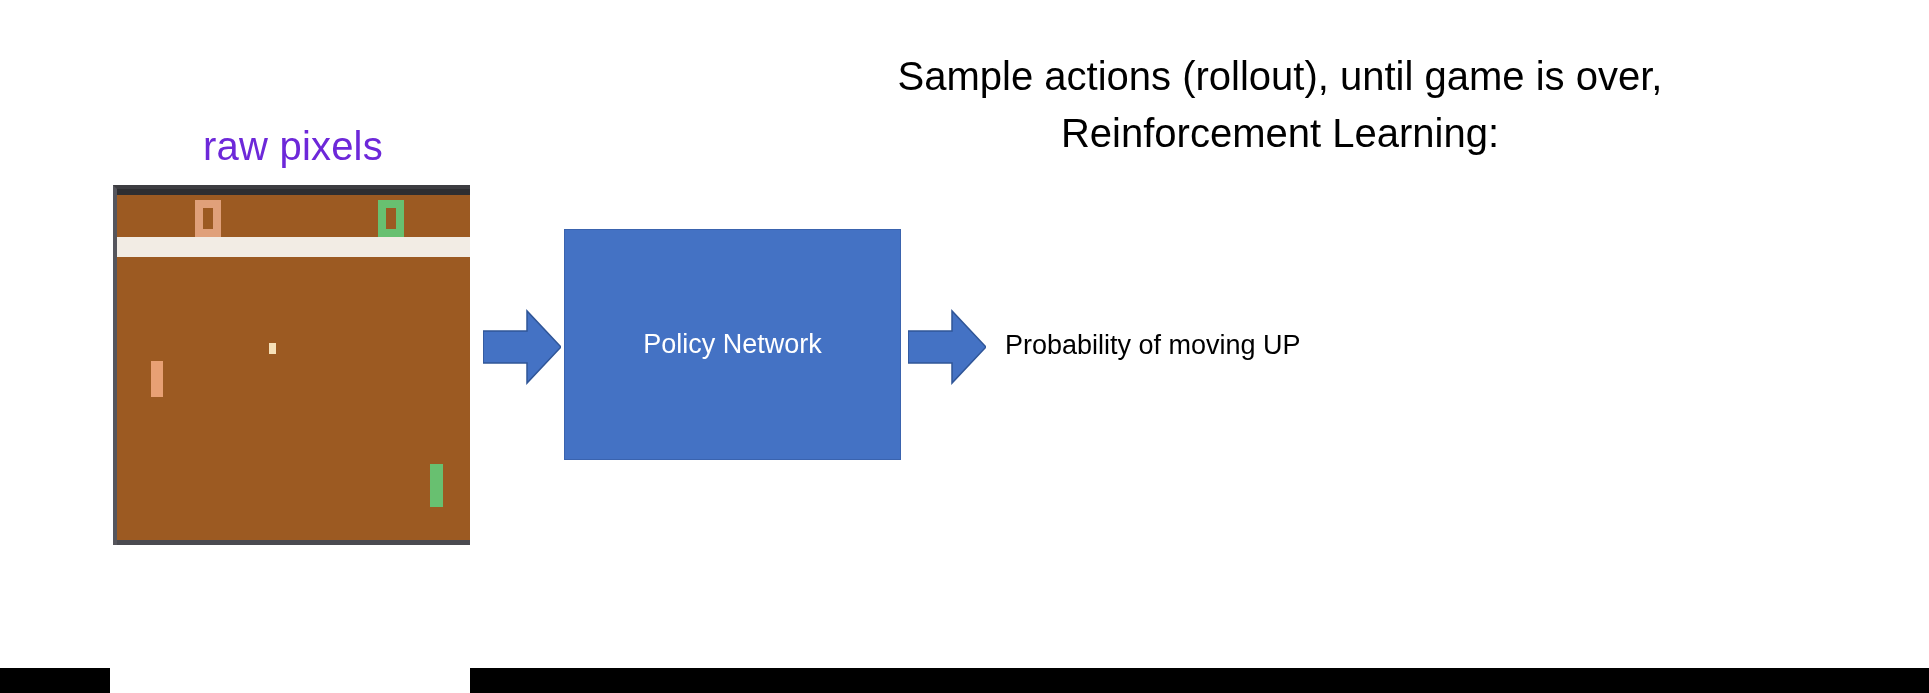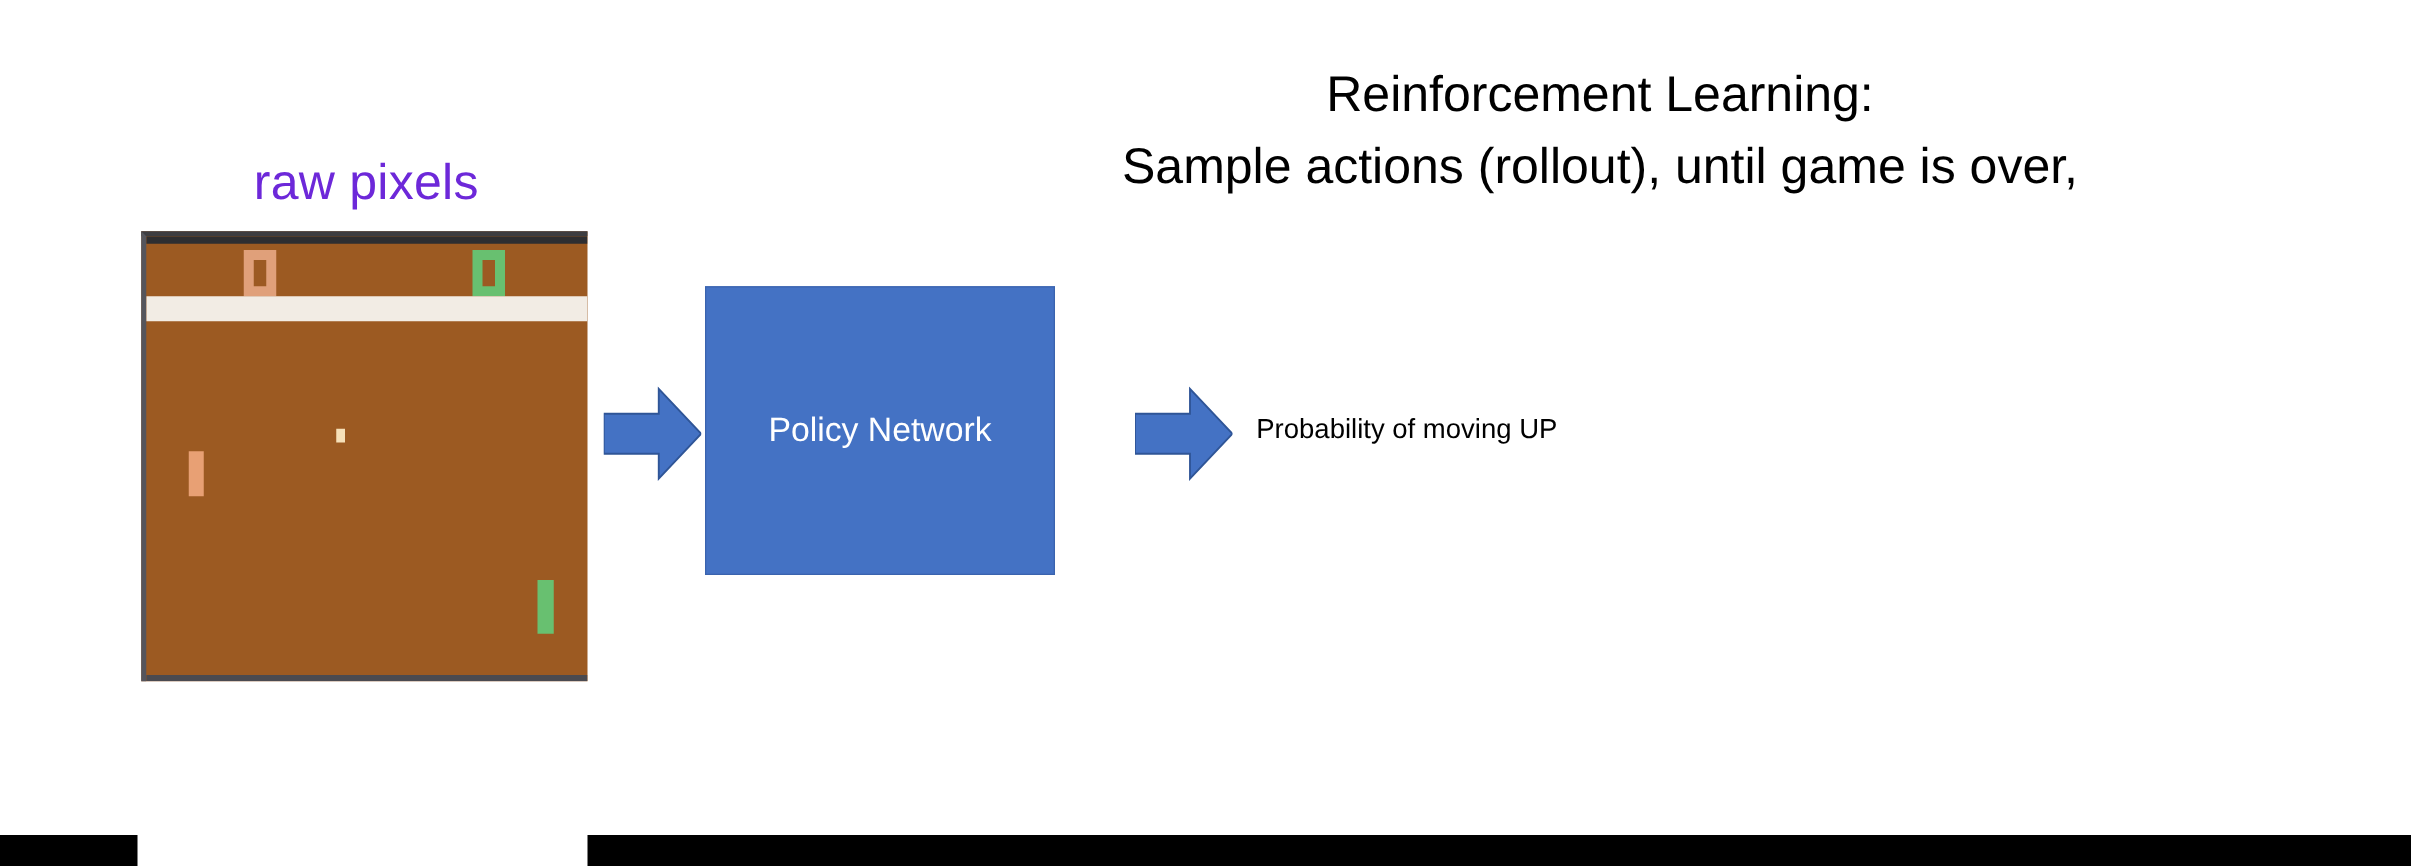--- a/index.html
+++ b/index.html
@@ -131,21 +131,21 @@
     line-height: 1.42;
     font-family: "Liberation Sans", sans-serif;
   }
   #headline div { white-space: nowrap; }
 
   
   #policy-network-box {
     position: absolute;
     left: 564px;
     top: 229px;
-    width: 280px;
+    width: 337px;
     height: 231px;
     background: #4472c4;
     border: 1px solid #3a63ae;
     box-sizing: border-box;
   }
   #policy-network-label {
     position: absolute;
     left: 0;
     top: 0;
     width: 100%;
@@ -167,36 +167,36 @@
   #arrow-input  { left: 483px; top: 309px; }
   #arrow-output { left: 908px; top: 309px; }
   .block-arrow svg { display: block; width: 100%; height: 100%; }
 
   
   #output-label {
     position: absolute;
     left: 1005px;
     top: 330px;
     color: #000000;
-    font-size: 22px;
+    font-size: 27px;
     white-space: nowrap;
     font-family: "Liberation Sans", sans-serif;
   }
 </style>
 </head>
 <body>
 
 <div id="stage">
 
   <div class="black-bar" id="black-bar-left"></div>
   <div class="black-bar" id="black-bar-right"></div>
 
   <div id="headline">
+    <div>Sample actions (rollout), until game is over,</div>
     <div>Reinforcement Learning:</div>
-    <div>Sample actions (rollout), until game is over,</div>
   </div>
 
   <div id="raw-pixels-label">raw pixels</div>
 
   <div id="pong-screen">
     <div id="pong-top-strip"></div>
 
     <div class="pong-score" id="pong-score-left">
       <span class="glyph"></span>
     </div>

